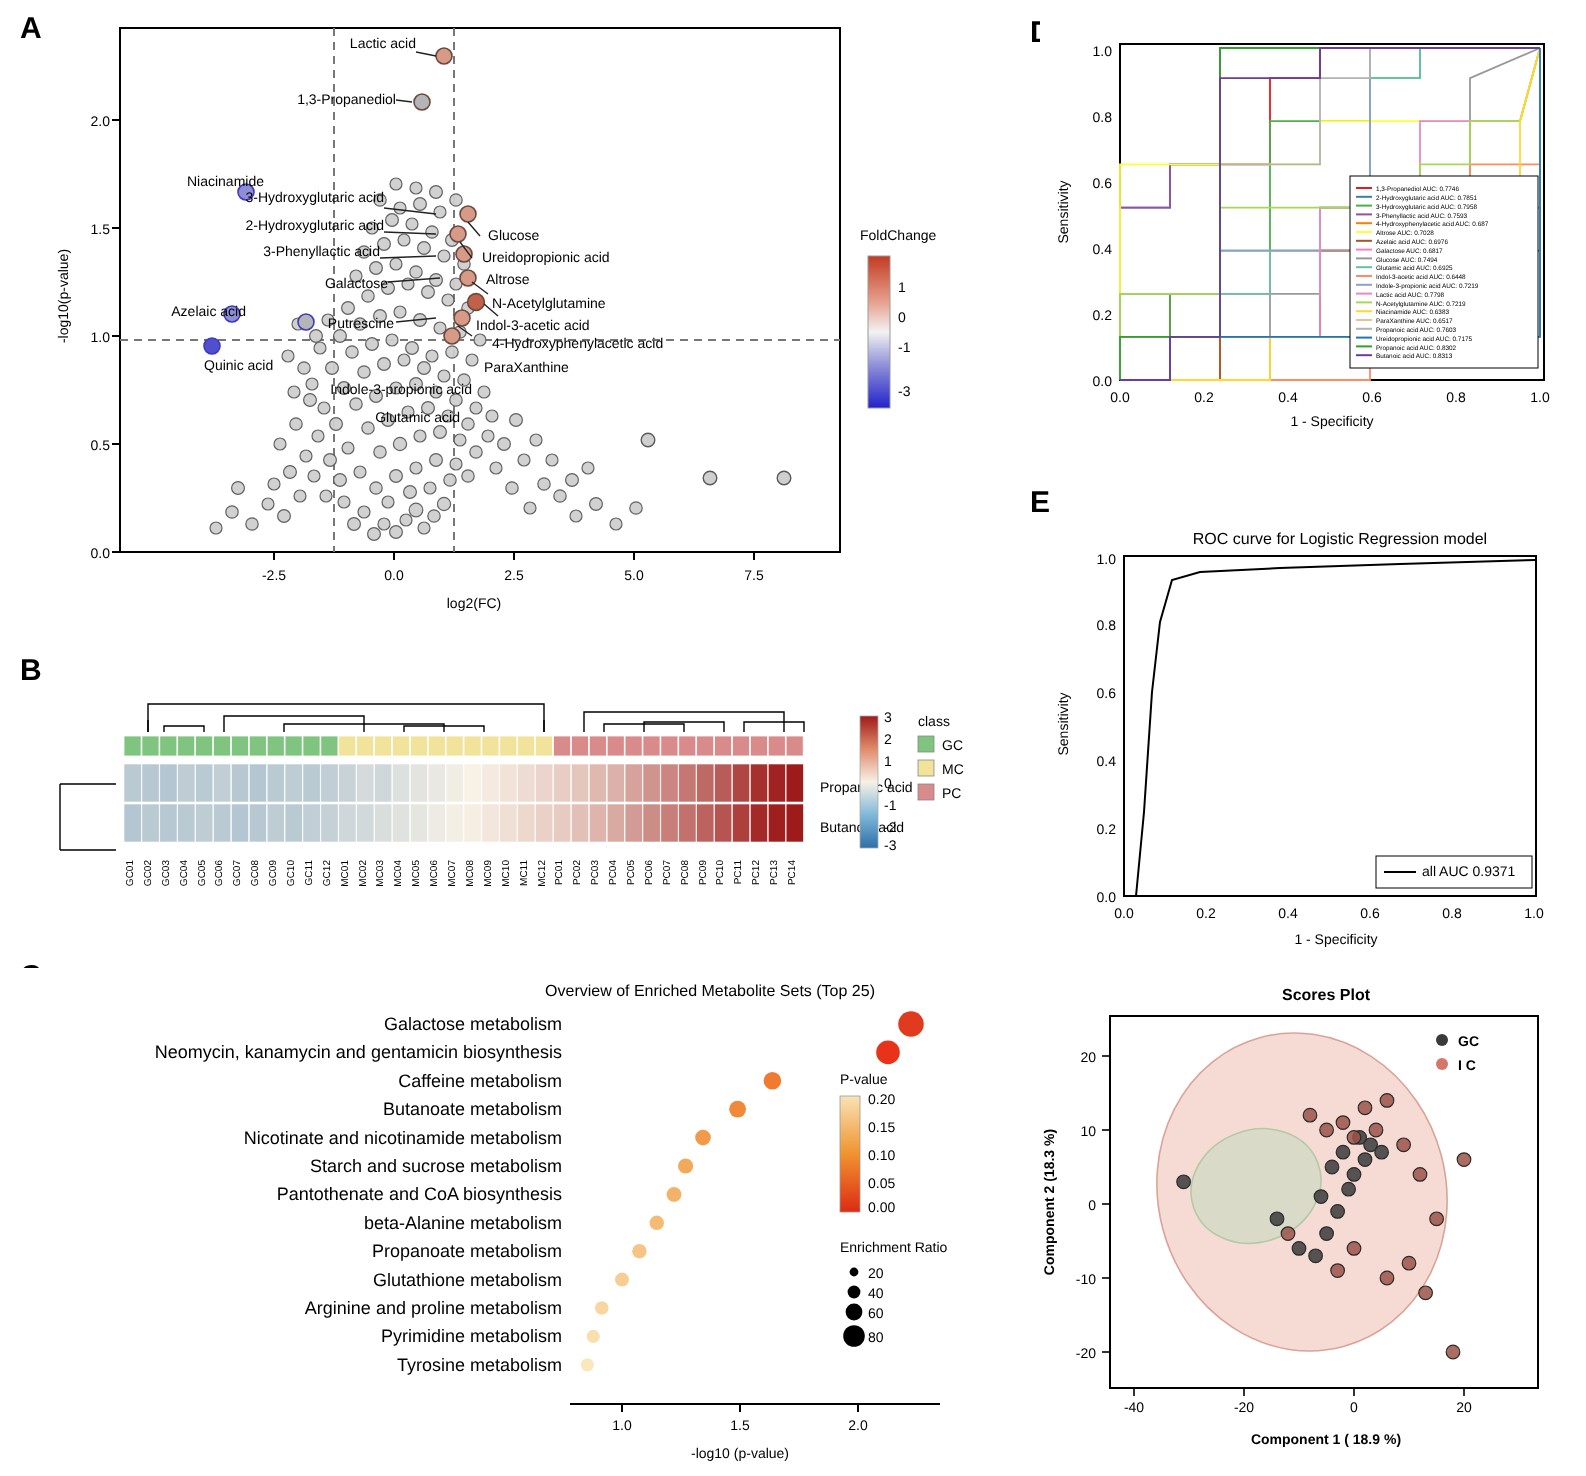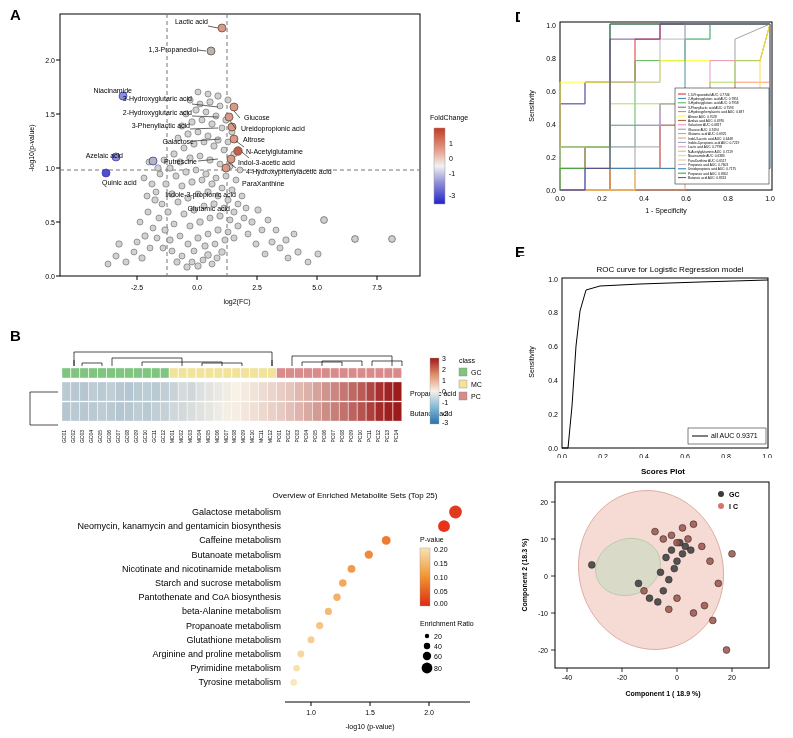--- a/index.html
+++ b/index.html
@@ -691,21 +691,21 @@
   <text x="148" y="216" class="axtxt" font-size="7" text-anchor="middle">1 - Specificity</text>
   <text x="14" y="106" class="axtxt" font-size="7" text-anchor="middle" transform="rotate(-90 14 106)">Sensitivity</text>
   <polyline points="42,192 48,192 52,150 56,90 60,55 66,34 80,30 120,28 180,26 248,24" fill="none" stroke="#000" stroke-width="1"></polyline>
   <rect x="168" y="172" width="78" height="16" fill="#fff" stroke="#000" stroke-width="0.5"></rect>
   <line x1="172" y1="180" x2="188" y2="180" stroke="#000" stroke-width="1"></line>
   <text x="191" y="182" class="axtxt" font-size="5.5">all AUC 0.9371</text>
 </svg>
 </div>
 
 <div class="plabel" style="left:515px;top:482px;">F</div>
-<div class="panel" style="left:515px;top:458px;width:278px;height:250px;">
+<div class="panel" style="left:515px;top:484px;width:278px;height:250px;">
 <svg width="278" height="250" viewBox="0 0 278 250">
   <rect width="278" height="250" fill="#fff"></rect>
   <text x="148" y="16" class="ttl" font-size="10" font-weight="bold" text-anchor="middle">Scores Plot</text>
   <rect x="40" y="24" width="214" height="186" fill="#fff" stroke="#000" stroke-width="1"></rect>
 
   <ellipse cx="136" cy="112" rx="72" ry="80" transform="rotate(-15 136 112)" fill="#edbdb1" fill-opacity="0.55" stroke="#d9a497" stroke-width="0.8"></ellipse>
   <ellipse cx="113" cy="109" rx="33" ry="28" transform="rotate(-20 113 109)" fill="#cddcc3" fill-opacity="0.7" stroke="#b4c9a7" stroke-width="0.8"></ellipse>
   <g>
         <circle cx="76.8" cy="106.9" r="3.4" fill="#3a3a3a" stroke="#2b2b2b" stroke-width="0.6" fill-opacity="0.85"></circle>
         <circle cx="123.5" cy="125.4" r="3.4" fill="#3a3a3a" stroke="#2b2b2b" stroke-width="0.6" fill-opacity="0.85"></circle>

